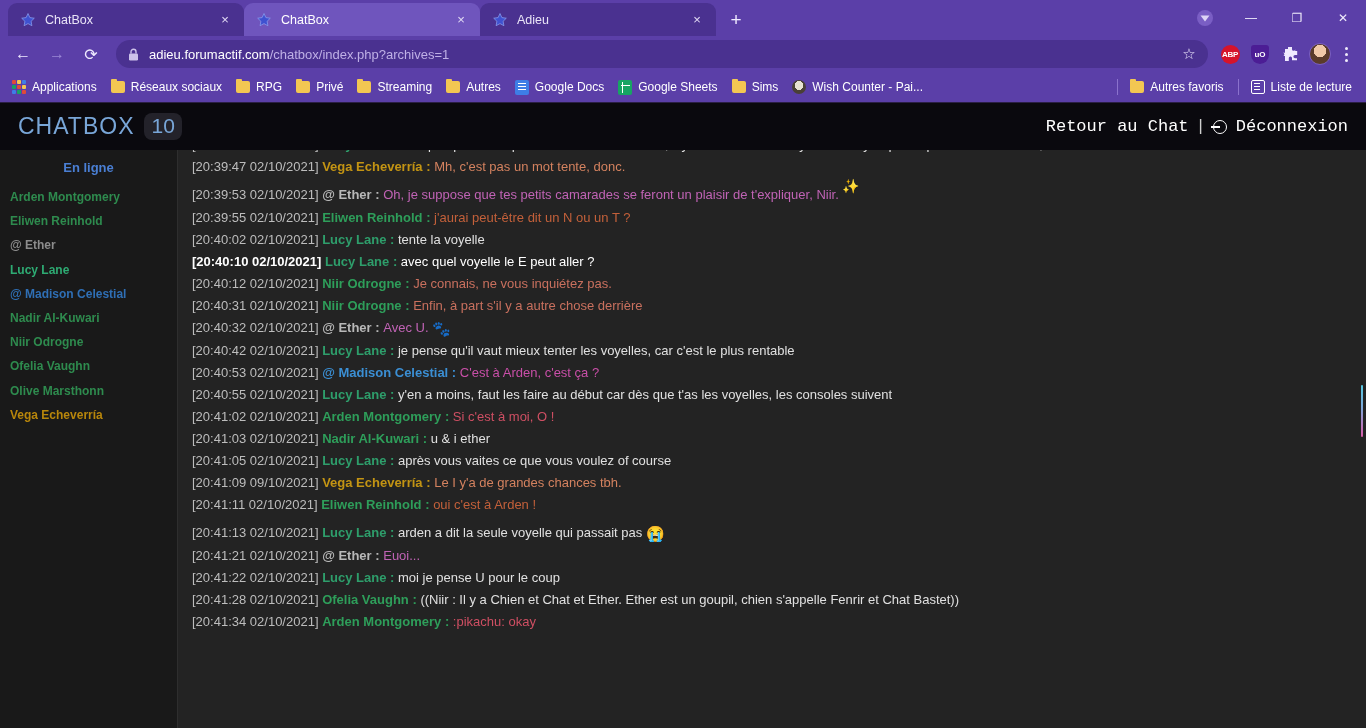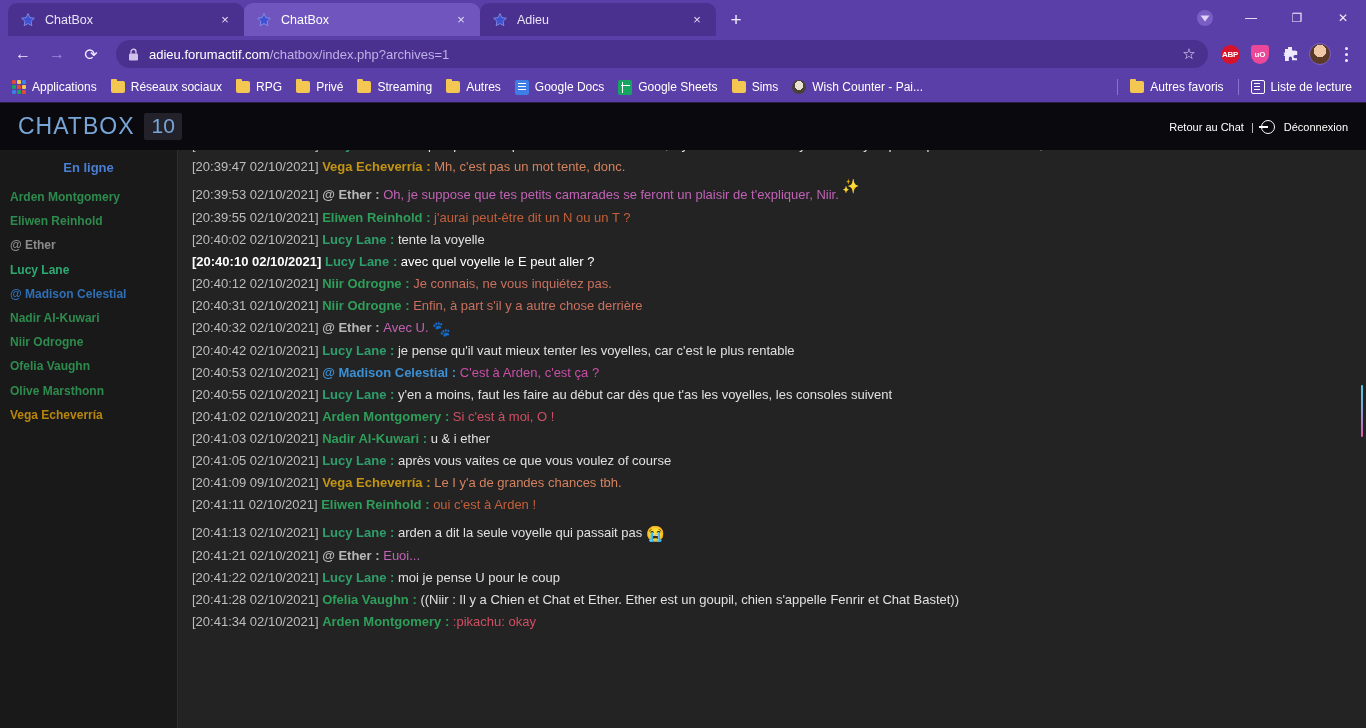--- a/index.html
+++ b/index.html
@@ -72,21 +72,21 @@
     flex: 1 1 auto; height: 28px; background: #4a3190;
     border-radius: 14px; display: flex; align-items: center;
     padding: 0 6px 0 12px; margin: 0 6px 0 6px; min-width: 0;
   }
   .omnibox .lock { margin-right: 10px; display: flex; align-items: center; }
   .url { font-size: 13px; color: #ffffff; white-space: nowrap; flex: 1 1 auto; overflow: hidden; }
   .url .dim { color: #bfb0e6; }
   .star { width: 26px; height: 26px; display: flex; align-items: center; justify-content: center; color: #e9e3fb; font-size: 15px; }
   .ext { width: 28px; height: 28px; margin-left: 2px; display: flex; align-items: center; justify-content: center; }
   .ext-abp { width: 19px; height: 19px; border-radius: 50%; background: #d6132a; color:#fff; font-size: 8px; font-weight: bold; display: flex; align-items: center; justify-content: center; letter-spacing: -0.3px; }
-  .ext-uo { width: 18px; height: 19px; background: #ec4899; color: #fff; font-size: 8px; font-weight: bold; display:flex; align-items:center; justify-content:center; border-radius: 3px 3px 50% 50%; }
+  .ext-uo { width: 18px; height: 19px; background: #4c1d95; color: #fff; font-size: 8px; font-weight: bold; display:flex; align-items:center; justify-content:center; border-radius: 3px 3px 50% 50%; }
   .avatar { width: 22px; height: 22px; border-radius: 50%; background: radial-gradient(circle at 50% 35%, #f0c8a8 0 38%, #5a3b2a 39% 100%); border: 1px solid #7a5fc0; }
   .kebab { width: 24px; height: 28px; display: flex; flex-direction: column; align-items: center; justify-content: center; gap: 3px; }
   .kebab i { width: 3px; height: 3px; border-radius: 50%; background: #f0ecfb; display: block; }
 
   
   .bookmarks {
     height: 30px; background: #5b3fa8;
     display: flex; align-items: center; padding: 0 6px;
     font-size: 12px; color: #ffffff; white-space: nowrap;
   }
@@ -117,26 +117,26 @@
     height: 48px; background: #0a090e;
     display: flex; align-items: center; padding: 0 18px;
     border-top: 1px solid #2b1f44;
   }
   .cb-title {
     font-size: 23px; letter-spacing: 1px; color: #79a6d8;
     font-weight: 400;
   }
   .cb-count {
     margin-left: 10px; background: #23222a; color: #79a6d8;
-    font-size: 21px; padding: 0 7px; border-radius: 2px; line-height: 1.25;
+    font-size: 21px; padding: 0 7px; border-radius: 8px; line-height: 1.25;
     display: inline-block;
   }
   .cb-header-right {
     margin-left: auto; display: flex; align-items: center;
-    color: #ffffff; font-size: 11px; gap: 7px;
+    color: #ffffff; font-size: 17px; gap: 7px; font-family: Liberation Mono, monospace;
   }
   .cb-header-right .sepbar { color: #cfcfcf; }
   .logout-ico {
     display: inline-flex; align-items: center; justify-content: center;
     width: 14px; height: 14px; border: 1.6px solid #ffffff; border-radius: 50%;
     position: relative; margin-right: 2px;
   }
   .logout-ico::after { content:""; position:absolute; left:-3px; top: 5.5px; width: 9px; height: 1.6px; background:#ffffff; }
 
   .cb-body { display: flex; height: 578px; justify-content: center; }

